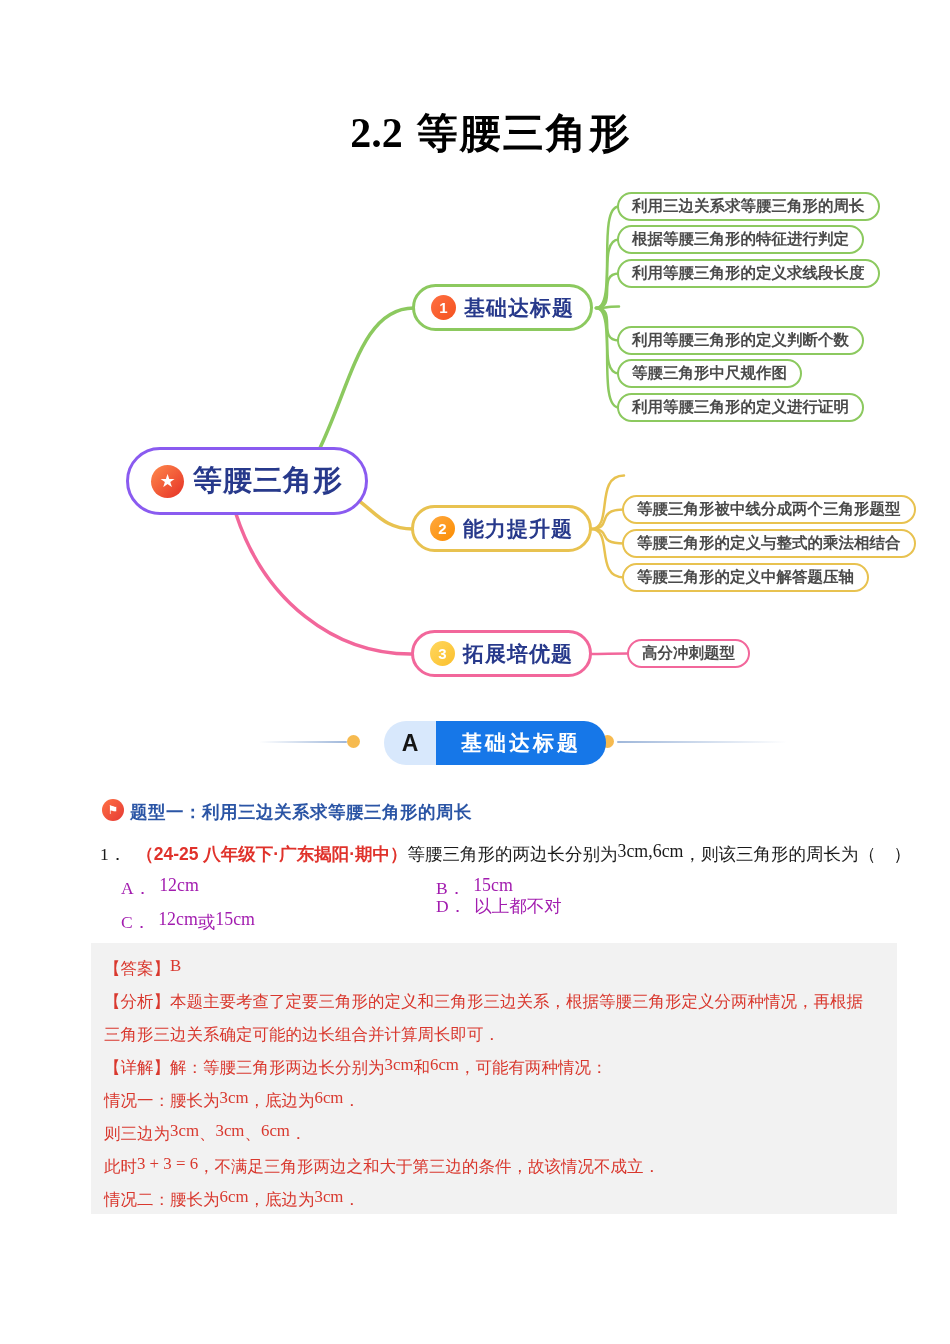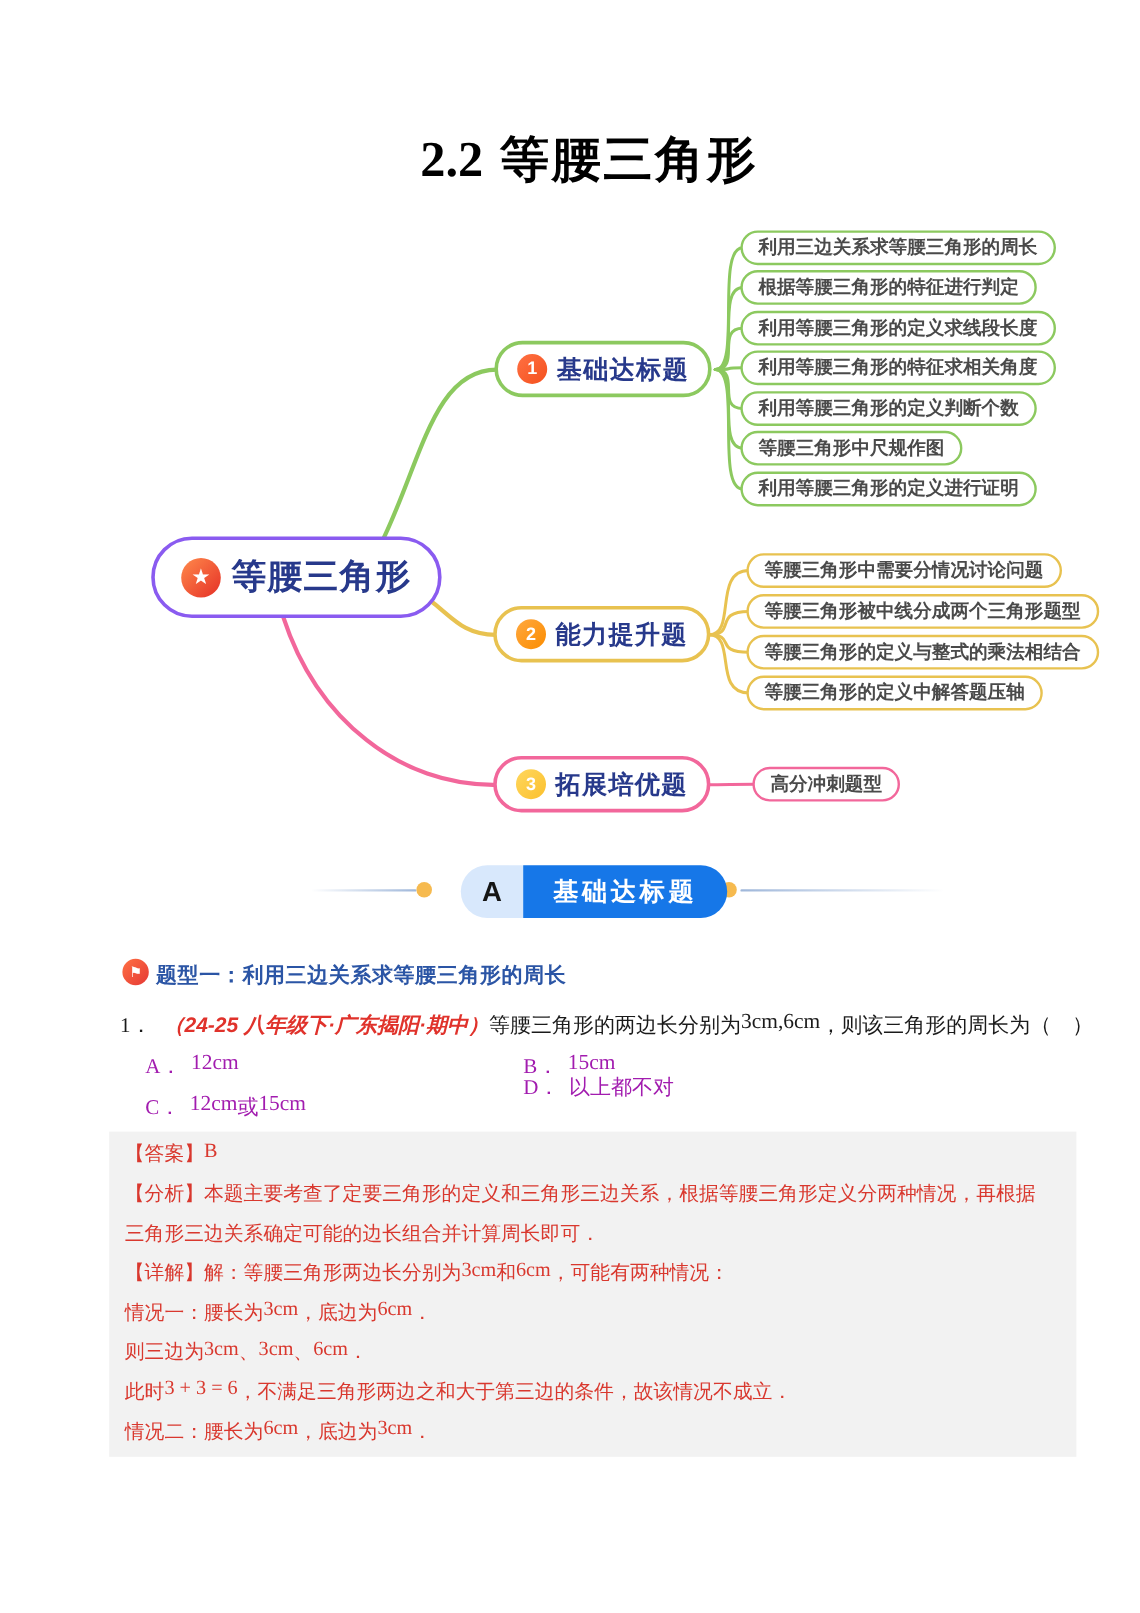--- a/index.html
+++ b/index.html
@@ -86,36 +86,36 @@
   }
 
   
   .question {
     position:absolute; left:84px; top:842px; font-size:17.5px; color:#1a1a1a;
     font-family:"Liberation Serif","DejaVu Serif",serif; white-space:nowrap;
   }
   .seg { white-space:pre-wrap; }
   .seg-qnum { margin-right:10px; }
   .seg-red { color:var(--c-q-red,#E0322B); font-weight:700;
-             font-family:"Liberation Sans","DejaVu Sans",sans-serif;font-style:italic; }
+             font-family:"Liberation Sans","DejaVu Sans",sans-serif; }
   .seg-math { font-family:"Liberation Serif","DejaVu Serif",serif;
               position:relative; top:-3px; font-size:1.02em; }
   .option {
     position:absolute; font-size:17.5px; color:#a21caf;
     font-family:"Liberation Serif","DejaVu Serif",serif; white-space:nowrap;
   }
   .opt-letter { margin-right:8px; }
 
   
   .answer-block {
     position:absolute; left:75px; top:943px; width:806px; height:271px;
     background:var(--c-grey,#F2F2F2); padding:4px 0 0 13px; z-index:2;
   }
   .ans-line {
-    height:33px; line-height:30px; font-size:16.5px; color:var(--c-red,#D9382E);
+    height:33px; line-height:43px; font-size:16.5px; color:var(--c-red,#D9382E);
     font-family:"Liberation Serif","DejaVu Serif",serif; white-space:nowrap;
   }
   .ans-line .seg-math { top:-3.5px; }
 </style>
 </head>
 <body>
 
 <div class="page">
 
   <h1 class="title">
@@ -154,26 +154,24 @@
     <span class="b-label">能力提升题</span>
   </div>
   <div class="node branch branch-3">
     <span class="badge-num bn-3">3</span>
     <span class="b-label">拓展培优题</span>
   </div>
 
   <div class="leaf leaf-g" style="left:601px;top:192px">利用三边关系求等腰三角形的周长</div>
   <div class="leaf leaf-g" style="left:601px;top:225px">根据等腰三角形的特征进行判定</div>
   <div class="leaf leaf-g" style="left:601px;top:259px">利用等腰三角形的定义求线段长度</div>
-  <div class="leaf leaf-g" style="left:601px;top:292px">利用等腰三角形的特征求相关角度</div>
   <div class="leaf leaf-g" style="left:601px;top:326px">利用等腰三角形的定义判断个数</div>
   <div class="leaf leaf-g" style="left:601px;top:359px">等腰三角形中尺规作图</div>
   <div class="leaf leaf-g" style="left:601px;top:393px">利用等腰三角形的定义进行证明</div>
 
-  <div class="leaf leaf-y" style="left:606px;top:461px">等腰三角形中需要分情况讨论问题</div>
   <div class="leaf leaf-y" style="left:606px;top:495px">等腰三角形被中线分成两个三角形题型</div>
   <div class="leaf leaf-y" style="left:606px;top:529px">等腰三角形的定义与整式的乘法相结合</div>
   <div class="leaf leaf-y" style="left:606px;top:563px">等腰三角形的定义中解答题压轴</div>
 
   <div class="leaf leaf-p" style="left:611px;top:639px">高分冲刺题型</div>
 
   <div class="b-line b-line-l"></div>
   <div class="b-dot b-dot-l"></div>
   <div class="banner-pill">
     <span class="bp-a">A</span>

